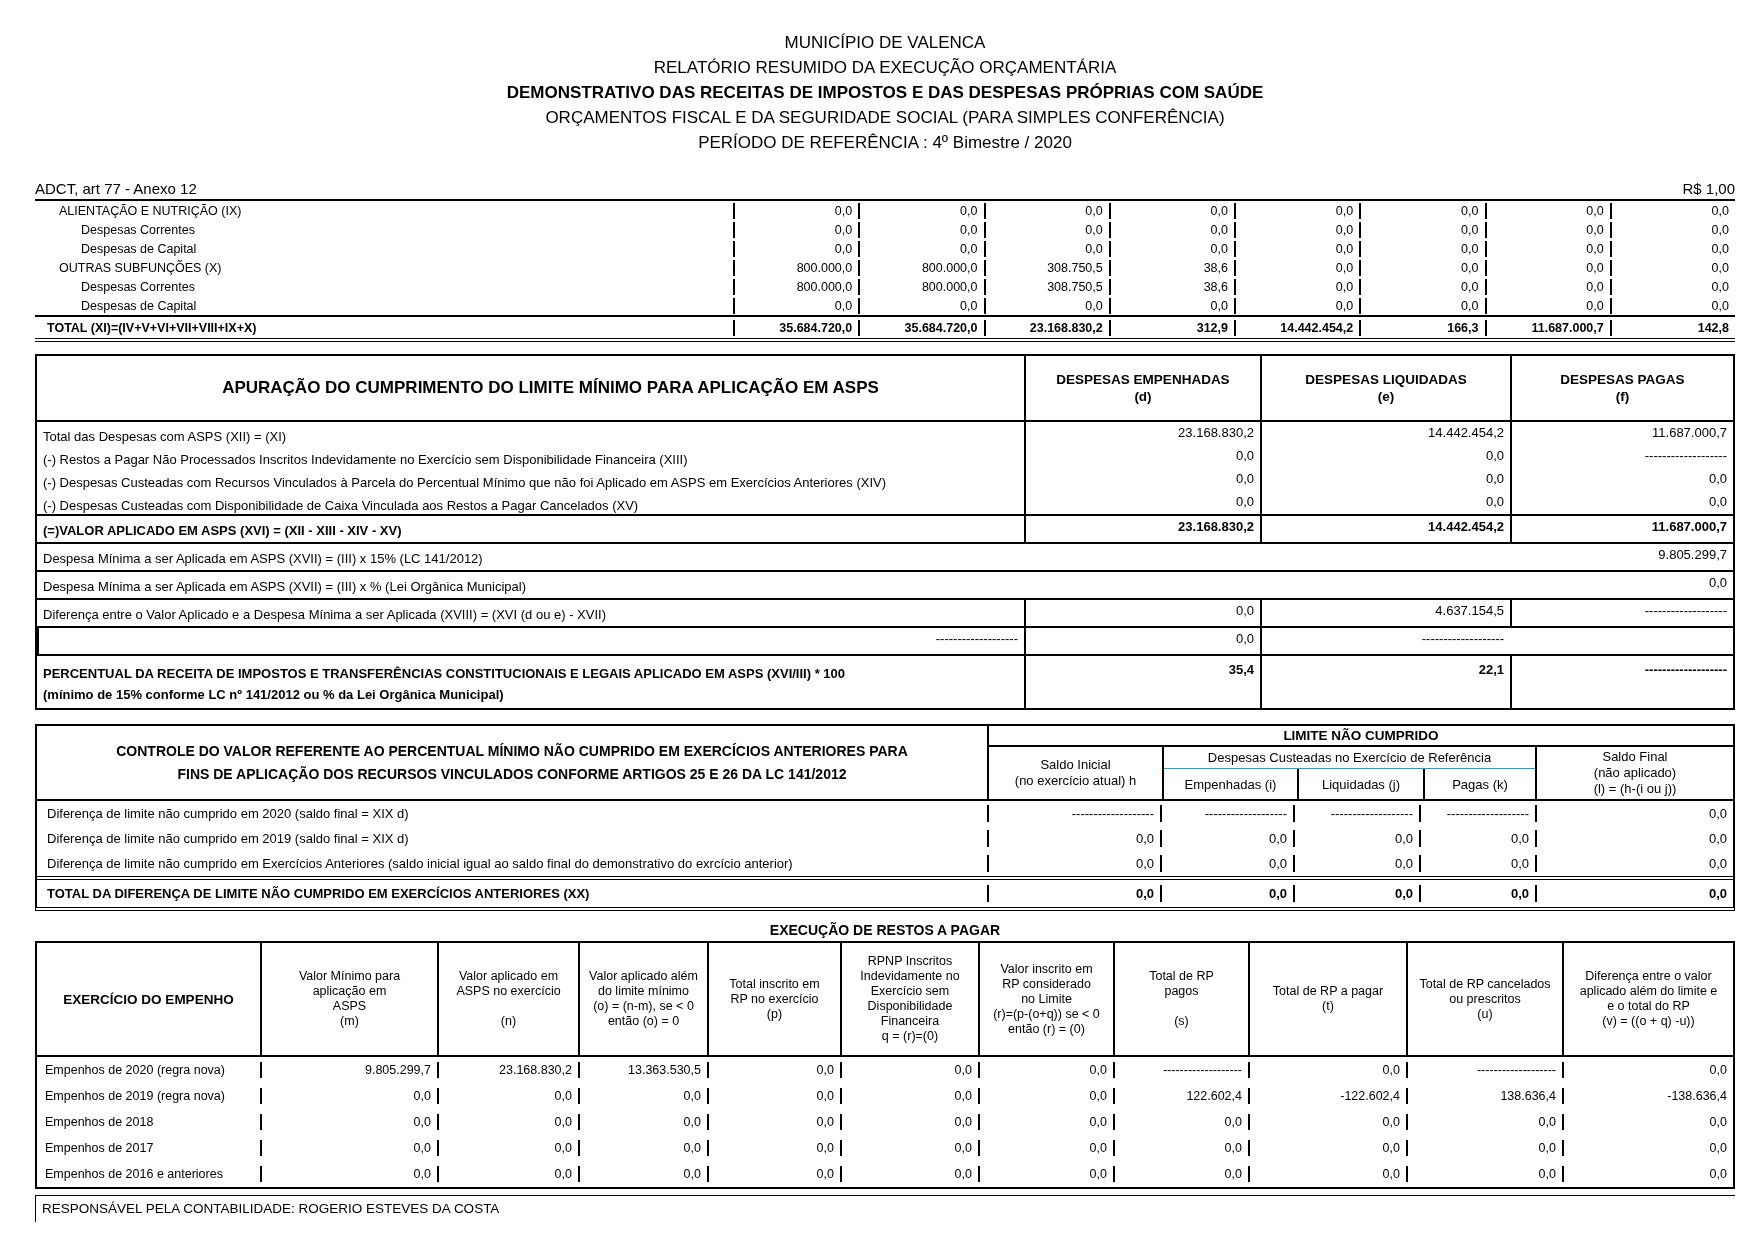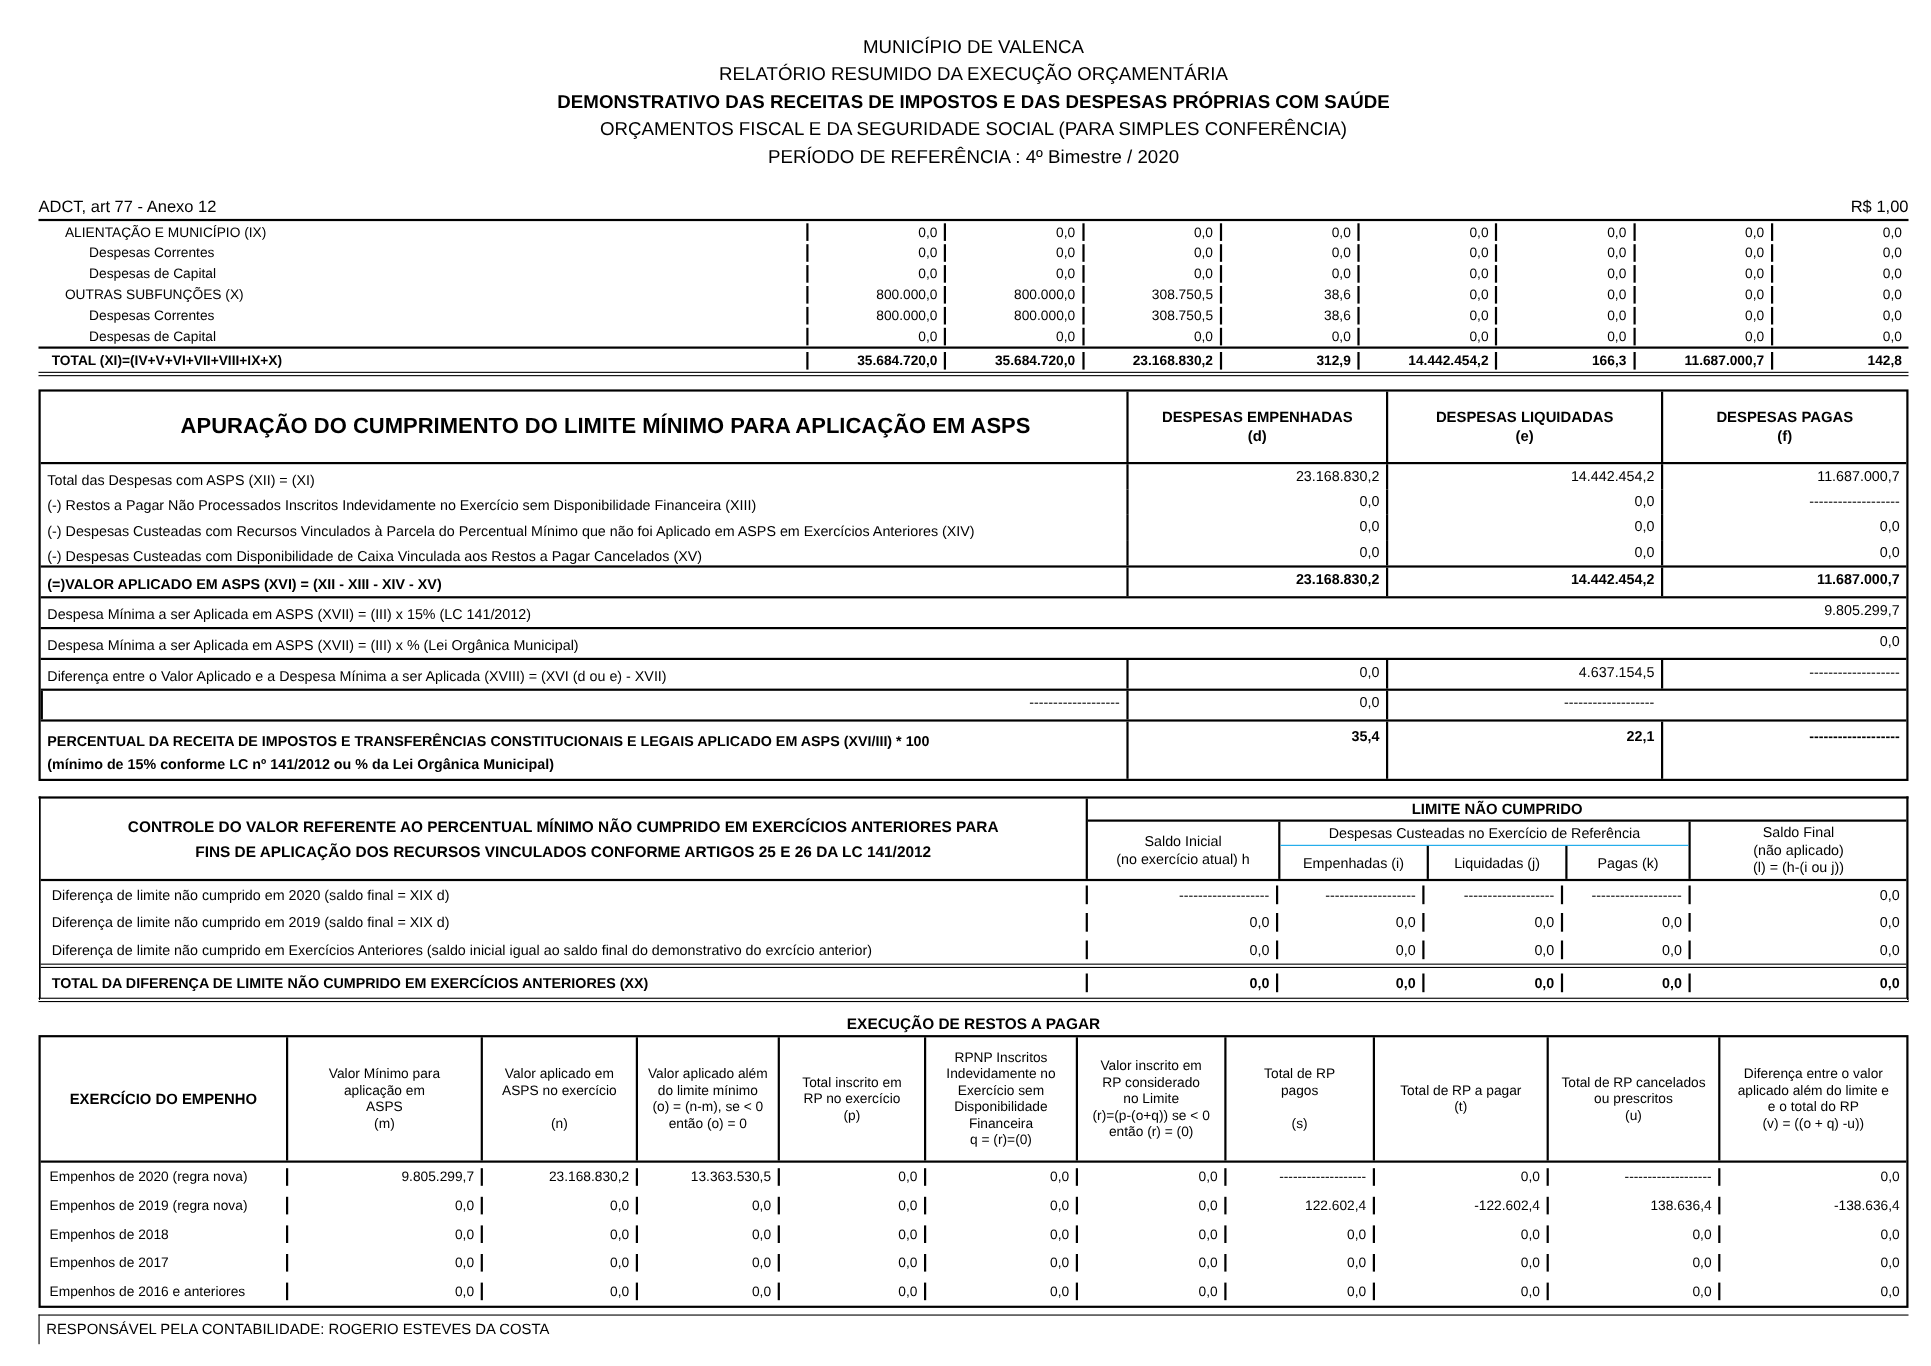--- a/index.html
+++ b/index.html
@@ -16,21 +16,21 @@
   
   .t1{border-bottom:4px double #000;}
   .t1-row{display:grid;grid-template-columns:698px repeat(8,1fr);min-height:19px;align-items:center;font-size:12.5px;}
   .t1-row.ind1 .lab{padding-left:24px;}
   .t1-row.ind2 .lab{padding-left:46px;}
   .t1-row.total{border-top:2px solid #000;min-height:21px;}
   .t1-row.total .lab{padding-left:12px;}
   
   .t2{margin-top:12px;border:2px solid #000;font-size:13px;}
   .t2-head{display:grid;grid-template-columns:987px 236px 250px 1fr;border-bottom:2px solid #000;min-height:64px;}
-  .t2-title{display:flex;align-items:center;justify-content:center;font-weight:bold;font-size:20px;padding-left:40px;}
+  .t2-title{display:flex;align-items:center;justify-content:center;font-weight:bold;font-size:17px;padding-left:40px;}
   .t2-col{border-left:2px solid #000;display:flex;flex-direction:column;align-items:center;justify-content:center;text-align:center;font-weight:bold;font-size:13.5px;line-height:17px;}
   .t2-row{display:grid;grid-template-columns:987px 236px 250px 1fr;min-height:22px;align-items:start;}
   .t2-row .lab{padding-top:7px;}
   .t2-row .num{padding-top:3px;min-height:100%;box-sizing:border-box;}
   .t2-row.sep{border-top:2px solid #000;min-height:26px;}
   .t2-row.span{grid-template-columns:987px 1fr;}
   .t2-row.span .num{border-left:none;}
   .t2-row.tall{min-height:52px;line-height:21px;}
   
   .t3{margin-top:14px;border:2px solid #000;border-bottom:4px double #000;font-size:13px;}
@@ -74,21 +74,21 @@
   </div>
 
   <div class="adct-row">
     <div>ADCT, art 77 - Anexo 12</div>
     <div>R$ 1,00</div>
   </div>
 
   <div class="t1">
 
       <div class="t1-row ind1">
-        <div class="cell lab">ALIENTAÇÃO E MUNICÍPIO (IX)</div>
+        <div class="cell lab">ALIENTAÇÃO E NUTRIÇÃO (IX)</div>
       <div class="cell num">0,0</div>
         <div class="cell num">0,0</div>
         <div class="cell num">0,0</div>
         <div class="cell num">0,0</div>
         <div class="cell num">0,0</div>
         <div class="cell num">0,0</div>
         <div class="cell num">0,0</div>
         <div class="cell num">0,0</div>
       </div>
 

